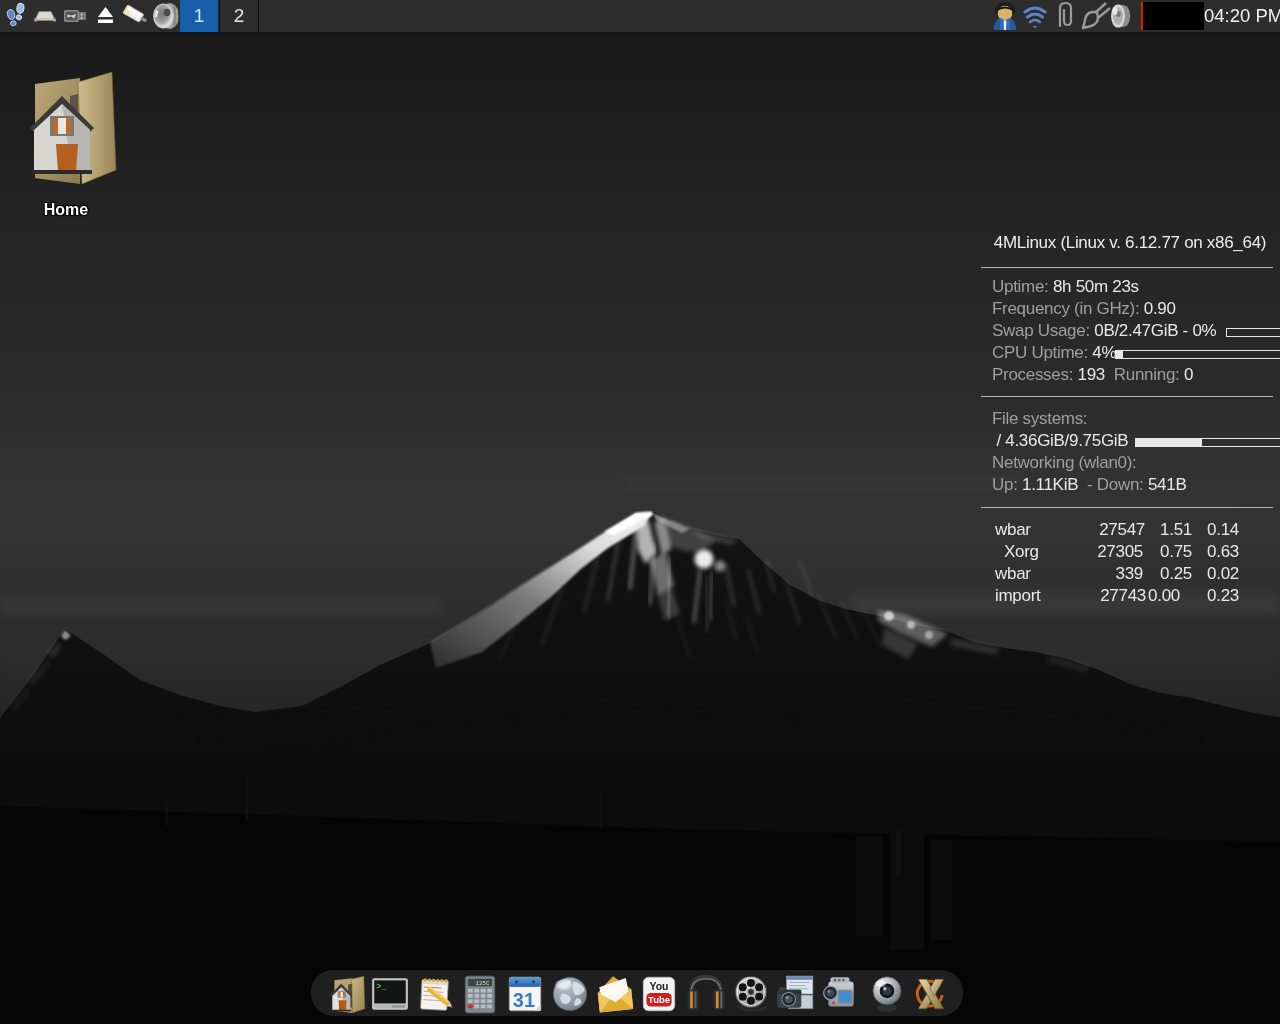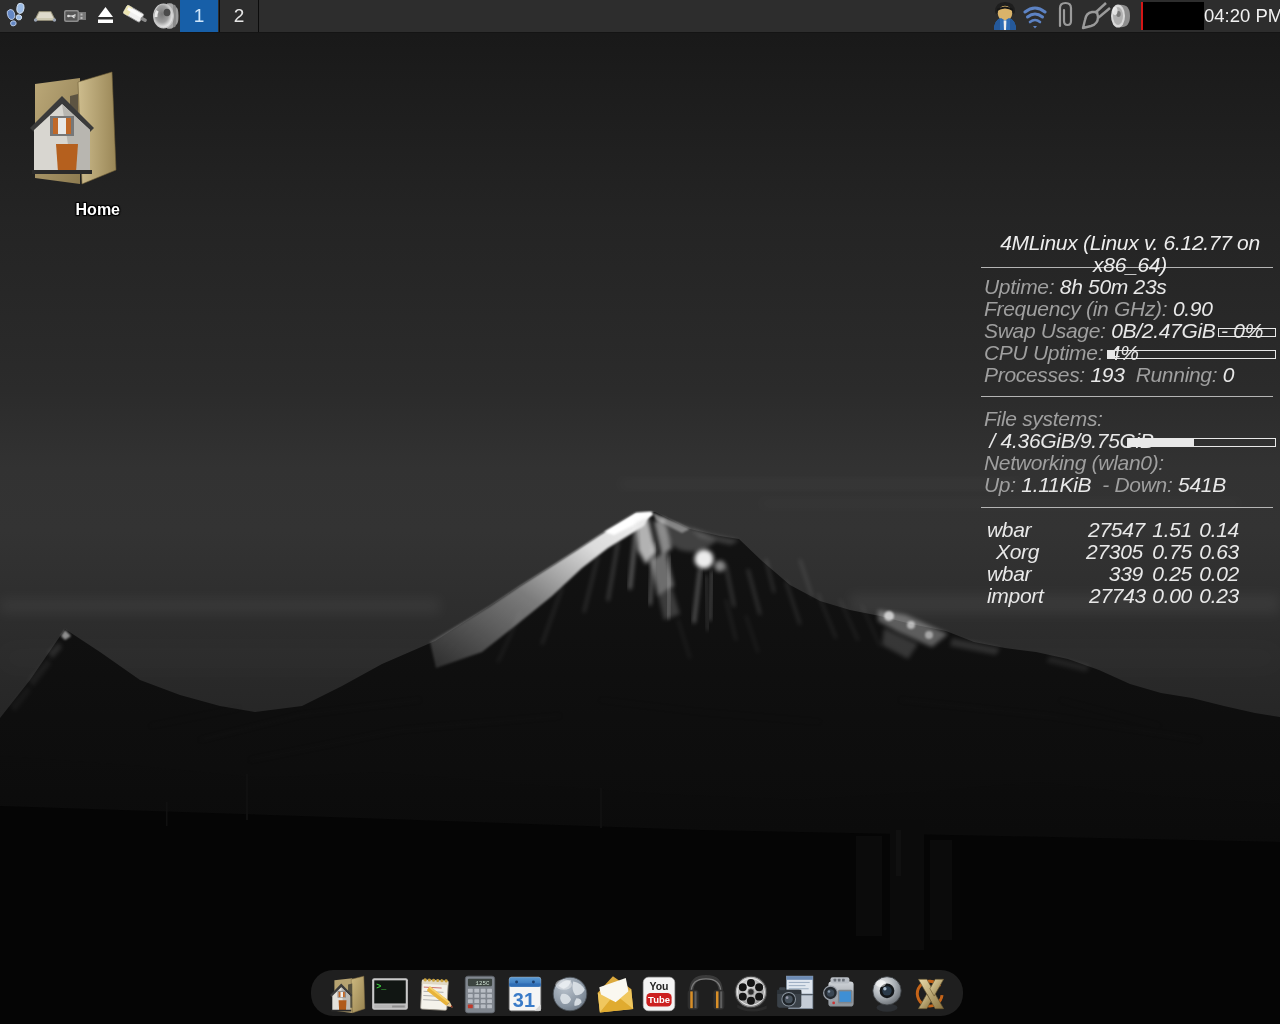--- a/index.html
+++ b/index.html
@@ -5,25 +5,25 @@
   html,body{margin:0;padding:0;width:1280px;height:1024px;overflow:hidden;background:#000;}
   body{font-family:"Liberation Sans", sans-serif;position:relative;}
   #wall{position:absolute;left:0;top:0;width:1280px;height:1024px;}
   
   #panel{position:absolute;left:0;top:0;width:1280px;height:32px;background:#2d2d2d;border-bottom:1px solid #141414;display:flex;align-items:center;z-index:10;}
   #ws1{position:absolute;left:180px;top:0;width:38px;height:32px;background:#175fa8;color:#cfe6fa;display:flex;align-items:center;justify-content:center;font-size:19px;}
   #ws2{position:absolute;left:219px;top:0;width:38px;height:32px;background:#2d2d2d;border-left:1px solid #0c0c0c;border-right:1px solid #0c0c0c;color:#e6e6e6;display:flex;align-items:center;justify-content:center;font-size:19px;}
   #traybox{position:absolute;left:1141px;top:2px;width:63px;height:28px;background:#000;border-left:2px solid #d41616;box-sizing:border-box;}
   #clock{position:absolute;left:1204px;top:0;height:32px;line-height:32px;color:#f2f2f2;font-size:18.5px;white-space:nowrap;}
   
-  #home{position:absolute;left:12px;top:66px;width:108px;text-align:right;z-index:5;}
+  #home{position:absolute;left:12px;top:66px;width:108px;text-align:center;z-index:5;}
   #home .lbl{margin-top:3px;color:#fff;font-weight:bold;font-size:16px;text-shadow:1px 1px 1px #000,-1px -1px 1px #000,1px -1px 1px #000,-1px 1px 1px #000;}
   
-  #conky{position:absolute;left:978px;top:232px;width:298px;z-index:5;color:#e8e8e8;font-size:21px;letter-spacing:-0.3px;font-style:italic;}
-  #conky .ln{position:relative;height:22px;line-height:22px;white-space:nowrap;padding-left:6px;}
+  #conky{position:absolute;left:978px;top:232px;width:298px;z-index:5;color:#e8e8e8;font-size:17px;letter-spacing:-0.3px;}
+  #conky .ln{position:relative;height:22px;line-height:22px;white-space:nowrap;padding-left:6px;margin-left:8px;}
   #conky .lb{color:#9f9f9f;}
   #conky .ttl{text-align:center;height:22px;line-height:22px;color:#ededed;padding-left:6px;}
   #conky hr{border:none;border-top:1px solid #b4b4b4;margin:0 3px;}
   .bar{position:absolute;height:7px;top:8px;border:1px solid #e8e8e8;background:transparent;}
   .bar i{display:block;height:100%;background:#e8e8e8;}
   #conky .cell{position:absolute;top:0;}
   
   #dock{position:absolute;left:311px;top:970px;width:652px;height:46px;background:#1f1f1f;border-radius:22px;z-index:6;}
 </style>
 </head>
@@ -338,21 +338,21 @@
     </div>
   <div class="ln">
       <span class="cell" style="left:9px">wbar</span>
       <span class="cell" style="right:133px">339</span>
       <span class="cell" style="right:84px">0.25</span>
       <span class="cell" style="right:37px">0.02</span>
     </div>
   <div class="ln">
       <span class="cell" style="left:9px">import</span>
       <span class="cell" style="right:130px">27743</span>
-      <span class="cell" style="right:84px">0.00</span>
+      <span class="cell" style="right:96px">0.00</span>
       <span class="cell" style="right:37px">0.23</span>
     </div>
 </div>
 
 <div id="dock">
 <svg style="position:absolute;left:15px;top:3px;width:42px;height:42px" viewBox="0 0 40 40">
 <defs>
         <linearGradient id="dk1a" x1="0" y1="0" x2="1" y2="1">
           <stop offset="0" stop-color="#cdb980"></stop>
           <stop offset="1" stop-color="#97824f"></stop>

